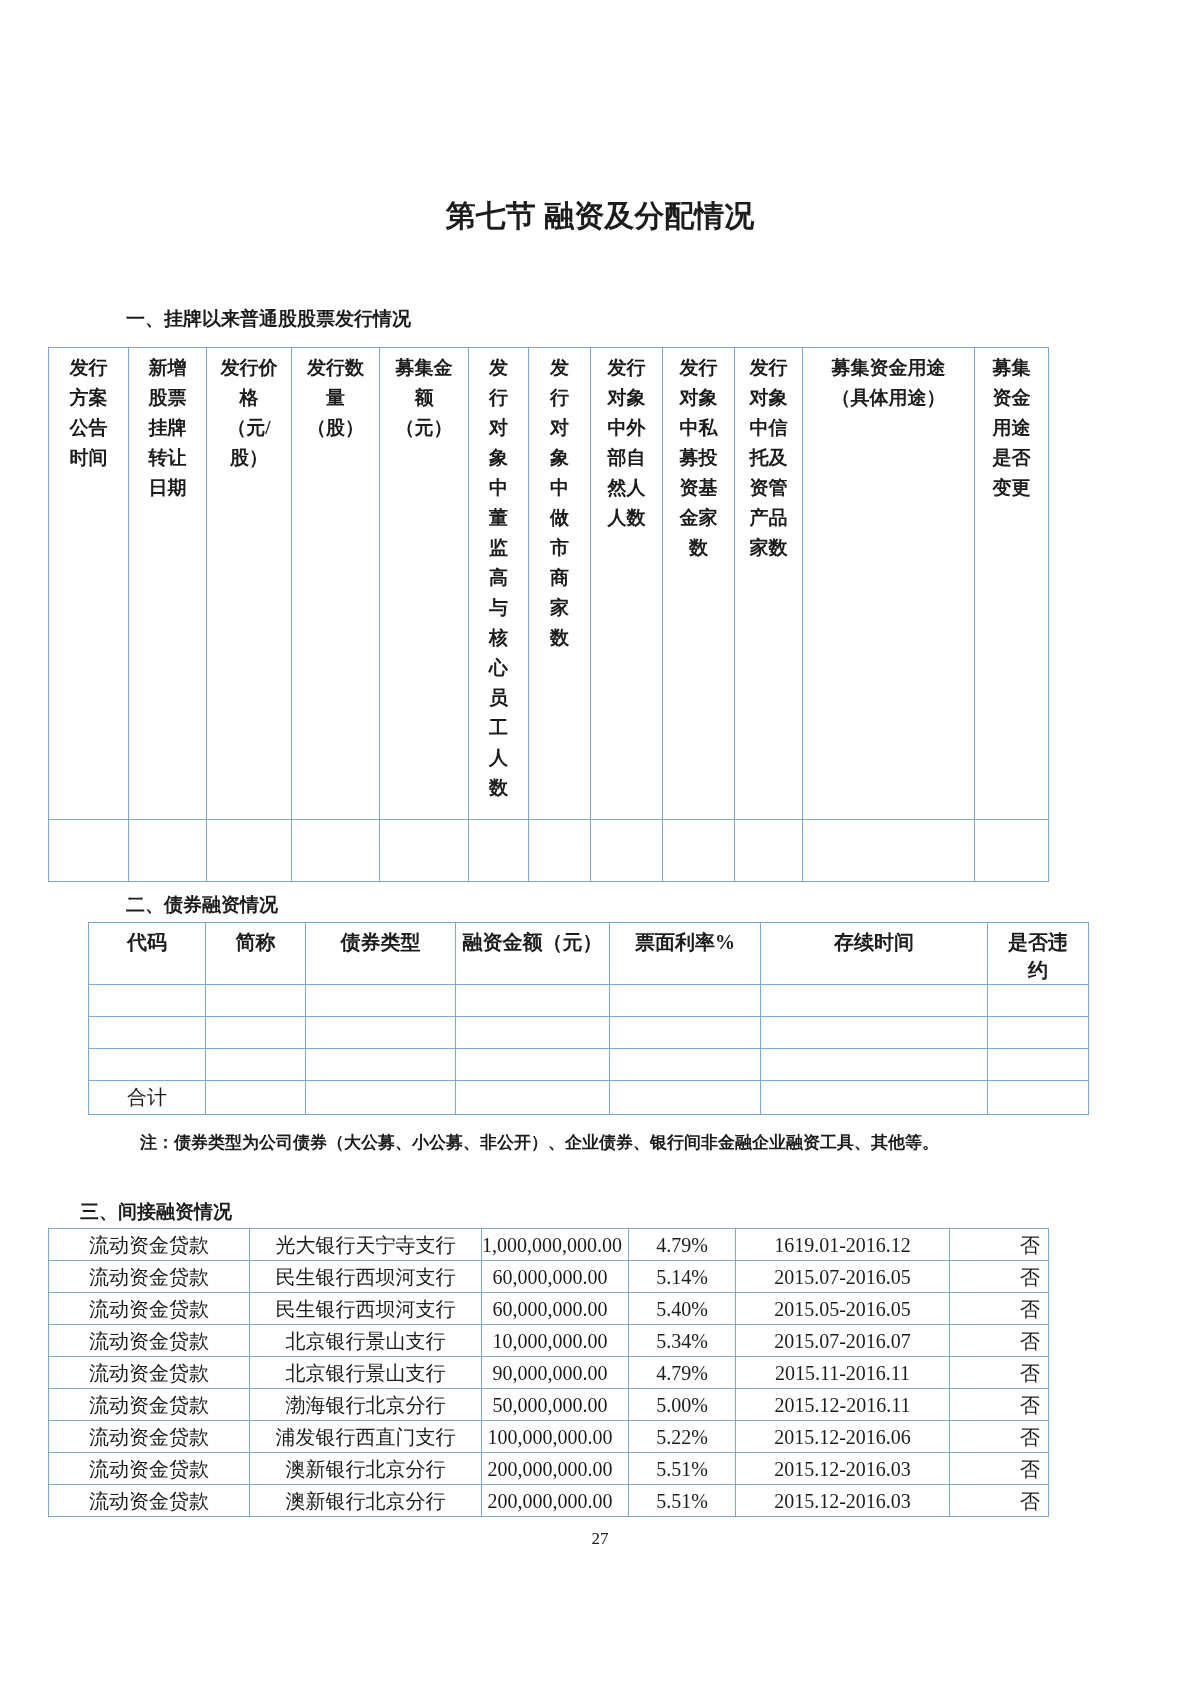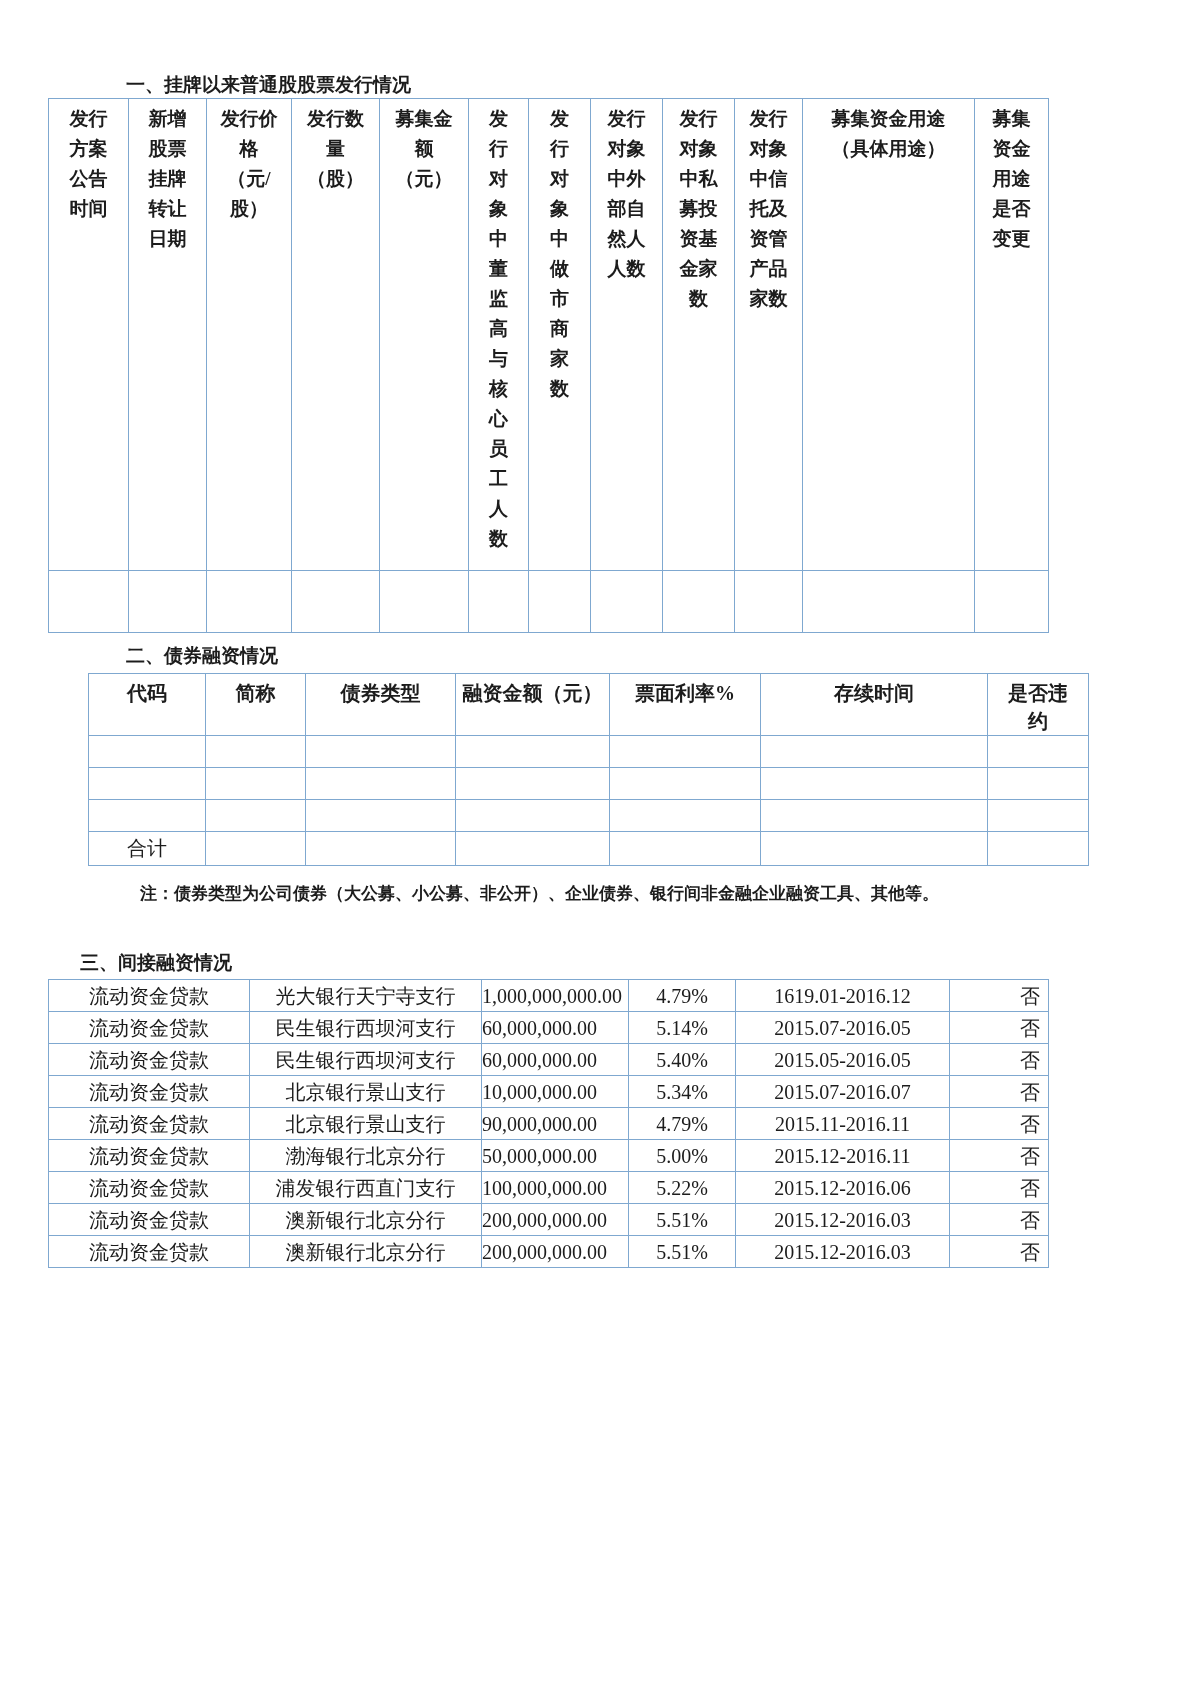--- a/index.html
+++ b/index.html
@@ -47,21 +47,21 @@
     text-align:center;
     vertical-align:top;
     white-space:pre-line;
     padding-top:5px;
   }
   td{
     vertical-align:middle;
     text-align:center;
   }
 
-  .t1{margin-top:0;border-radius:29px;}
+  .t1{margin-top:15px;border-radius:29px;}
   .t1 th{font-size:19px;line-height:30px;}
   .t1 .hdr-row{height:472px;}
   .t1 .empty-row{height:62px;}
 
   .t2{margin-top:4px;margin-left:40px;}
   .t2 th{line-height:28px;}
   .t2 .hdr-row{height:62px;}
   .t2 .empty-row{height:32px;}
   .t2 .total-row{height:34px;}
 
@@ -72,34 +72,35 @@
     font-weight:bold;
     font-size:17px;
     line-height:24px;
   }
 
   .t3{margin-top:3px;}
   .t3 th{line-height:23px;padding-top:4px;}
   .t3 .hdr-row{height:50px;}
   .t3 .data-row{height:32px;}
   .t3 td{line-height:30px;}
-  .t3 td.num{text-align:left;padding-right:10px;}
+  .t3 td.num{text-align:center;padding-right:10px;}
   .t3 td.flag{text-align:right;padding-right:8px;}
 
   .page-num{
     margin-top:12px;
     text-align:center;
     font-size:17px;
   }
 </style>
 </head>
 <body>
 
 <div class="page">
 
+  <div class="doc-title">第七节 融资及分配情况</div>
 
   <div class="content">
 
     <div class="section-heading h1">一、挂牌以来普通股股票发行情况</div>
 
     <table class="t1">
       <colgroup>
         <col style="width:80px">
           <col style="width:78px">
           <col style="width:85px">
@@ -350,14 +351,15 @@
         <td class="num">200,000,000.00</td>
         <td>5.51%</td>
         <td>2015.12-2016.03</td>
         <td class="flag">否</td>
       </tr>
     </tbody>
       </table>
 
   </div>
 
+  <div class="page-num">27</div>
 
 </div>
 
 </body></html>

